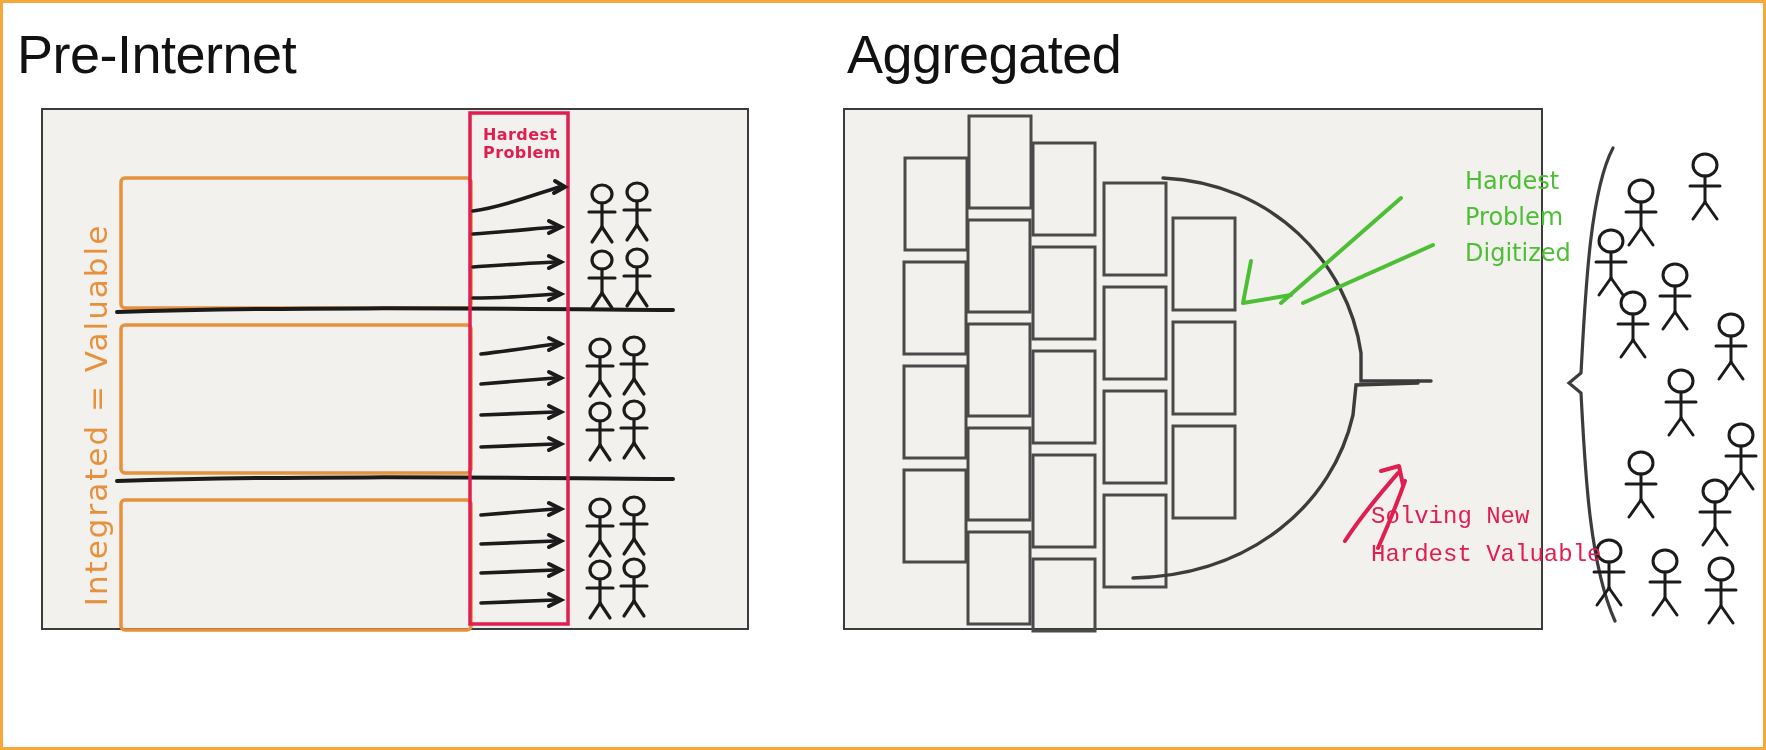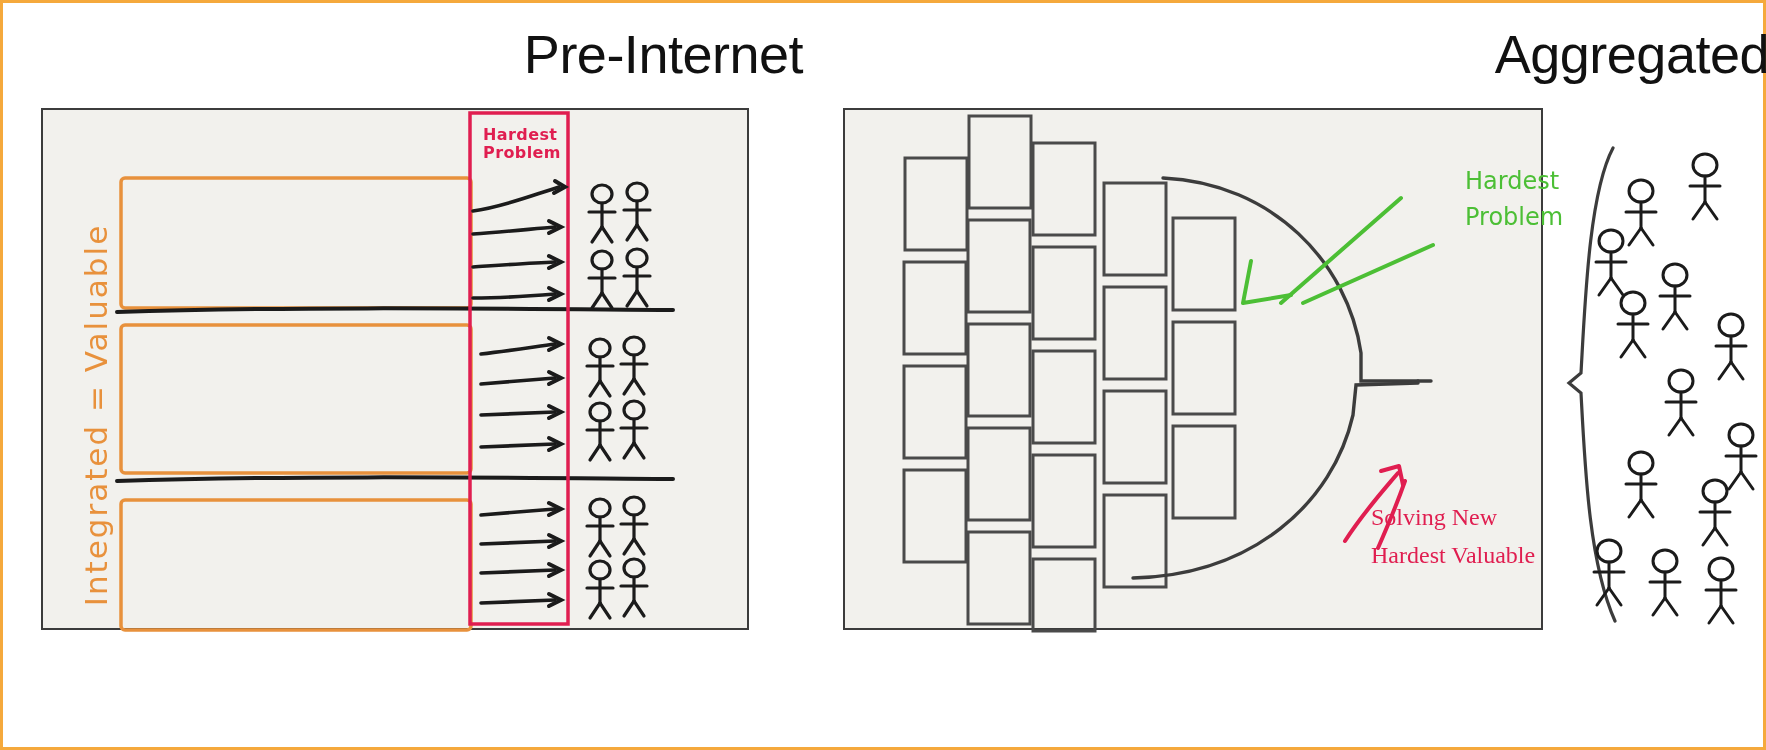--- a/index.html
+++ b/index.html
@@ -13,27 +13,28 @@
     position:relative;
     width:1766px;height:750px;
     box-sizing:border-box;
     border:3px solid #f5a93c;
     background:#ffffff;
   }
   .panel{position:absolute;}
   .panel-title{
     position:absolute;
     width:100%;
-    text-align:right;
+    text-align:left;
     font-size:54px;
     color:#111111;
     font-family:"Liberation Sans",sans-serif;
     font-weight:400;
     letter-spacing:-0.5px;
     white-space:nowrap;
+    padding-left:14px;
   }
   .board{
     position:absolute;
     background:#f2f1ed;
     border:2.5px solid #3c3c3c;
     box-sizing:border-box;
   }
   .svg-layer{position:absolute;left:0;top:0;overflow:visible;}
 </style>
 </head>
@@ -357,23 +358,24 @@
             <path d="M10 47 L22 64"></path>
           </g>
       </g>
     </svg>
 
     <div style="position:absolute;left:632px;top:160px;width:160px;
                 color:#4cbf35;font-size:24px;line-height:36px;
                 font-family:'DejaVu Sans',sans-serif;font-weight:500;">
       <div>Hardest</div>
       <div>Problem</div>
+      <div>Digitized</div>
     </div>
 
     <div style="position:absolute;left:538px;top:495px;width:260px;
                 color:#e01e50;font-size:24px;line-height:38px;
-                font-family:Liberation Serif, serif;font-weight:500;">
+                font-family:Liberation Mono, monospace;font-weight:500;">
       <div>Solving New</div>
       <div>Hardest Valuable</div>
     </div>
   </div>
 
 </div>
 
 </body></html>

